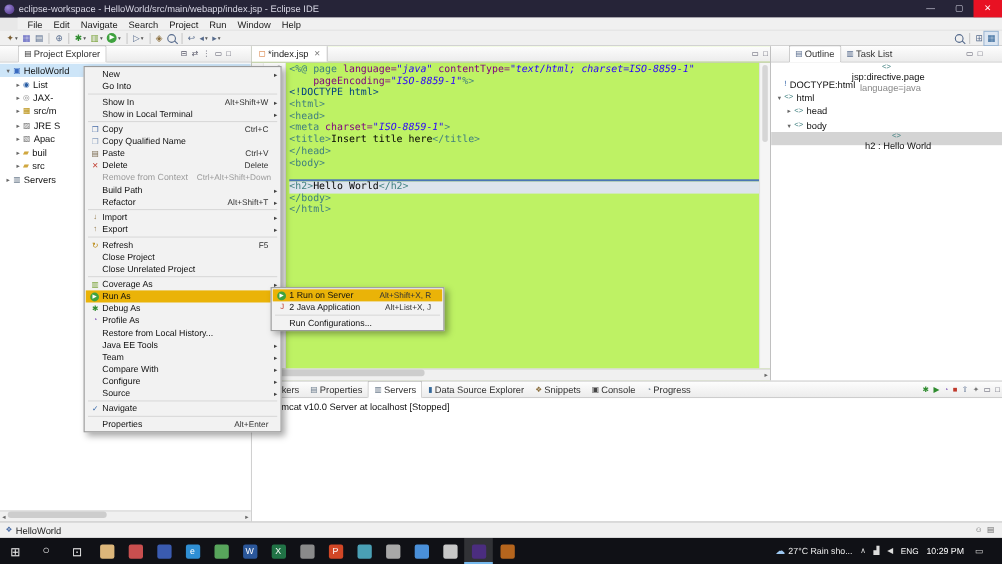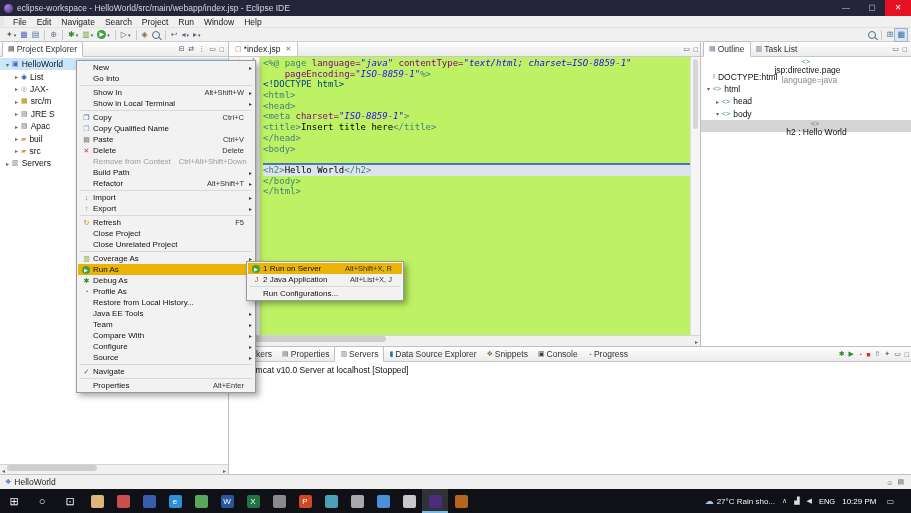--- a/index.html
+++ b/index.html
@@ -6,35 +6,35 @@
   .screen{position:relative;width:911px;height:513px;overflow:hidden;background:#e8e8e8;
     font-family:"Liberation Sans",sans-serif;font-size:9px;color:#222}
   
   .titlebar{position:absolute;left:0;top:0;right:0;height:16px;background:#262438;display:flex;align-items:center;gap:4px;padding-left:4px}
   .app-logo{width:9px;height:9px;border-radius:50%;background:radial-gradient(circle at 35% 30%,#9a86d8,#4b2d7f);flex:none}
   .tb-title{color:#d8d7e4;font-size:8.5px;flex:1 1 auto;white-space:nowrap;overflow:hidden}
   .win-controls{display:flex;height:16px;flex:none}
   .win-btn{width:26px;text-align:center;line-height:16px;font-size:8px;color:#cfcfdd}
   .win-btn.close{background:#e81123;color:#fff}
   
-  .menubar{position:absolute;left:4px;top:16px;right:0;height:11px;background:#f0f0f0;border-bottom:1px solid #e2e2e2;display:flex;align-items:center;padding-left:4px}
+  .menubar{position:absolute;left:16px;top:16px;right:0;height:11px;background:#f0f0f0;border-bottom:1px solid #e2e2e2;display:flex;align-items:center;padding-left:4px}
   .mb-item{font-size:8.5px;padding:0 5px;color:#1a1a1a;white-space:nowrap}
   .toolbar{position:absolute;left:0;top:28px;right:0;height:13px;background:#f0f0f0;border-bottom:1px solid #cfcfcf;display:flex;align-items:center;justify-content:space-between;padding:0 4px}
   .tb-left,.tb-right{display:flex;align-items:center;height:13px}
   .tb-btn{display:flex;align-items:center;padding:0 2px;height:12px}
   .tb-btn.act{background:#dce6f2;outline:1px solid #9ab6d4}
   .tb-ic{font-size:8px;line-height:10px}
   .round{border-radius:50%;width:9px;height:9px;line-height:9px;font-size:6px;text-align:center;color:#fff;display:inline-block}
   .tb-caret{font-size:5px;color:#555;margin-left:1px}
   .tb-sep{width:1px;height:10px;background:#c8c8c8;margin:0 3px}
   .mag{width:8px;height:8px;border:1.3px solid #556a8c;border-radius:50%;display:inline-block;position:relative;box-sizing:border-box}
   .mag::after{content:"";position:absolute;width:4px;height:1.3px;background:#556a8c;right:-3px;bottom:-2px;transform:rotate(45deg)}
   
   .workspace{position:absolute;left:0;top:42px;right:0;bottom:38px;background:#ececec}
-  .panel-hdr{height:14px;background:linear-gradient(#fdfdfd,#ececec);border-bottom:1px solid #c8c8c8;display:flex;align-items:center;justify-content:space-between;padding:0 2px;flex:none}
+  .panel-hdr{height:14px;background:linear-gradient(#fdfdfd,#ececec);border-bottom:1px solid #c8c8c8;display:flex;align-items:center;justify-content:space-between;padding:0 16px;flex:none}
   .ptab{display:inline-flex;align-items:center;gap:2px;padding:0 5px;height:14px;font-size:8.5px;color:#333;white-space:nowrap}
   .ptab.act{background:#fff;border:1px solid #c0c0c0;border-bottom-color:#fff;border-radius:2px 2px 0 0}
   .ptab-ic{font-size:7px}
   .phdr-icons{display:flex;gap:4px;align-items:center;padding-right:2px}
   .hicon{font-size:7px;color:#556}
   .left-panel{position:absolute;left:0;top:0;width:228px;bottom:0;background:#fff;border-right:1px solid #c0c0c0;display:flex;flex-direction:column}
   .tree{flex:1 1 auto;background:#fff;overflow:hidden;padding-top:1px}
   .tree-row{display:flex;align-items:center;height:12.4px;white-space:nowrap}
   .tree-row.tsel{background:#cde5f8}
   .tree-row.gsel{background:#d4d4d4}

